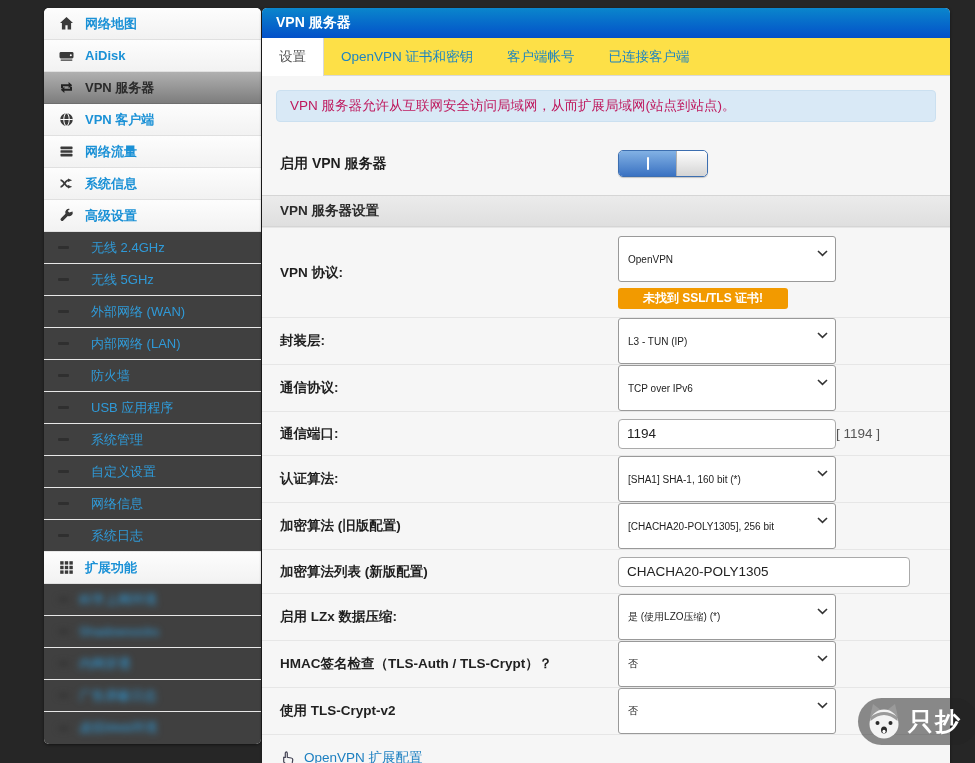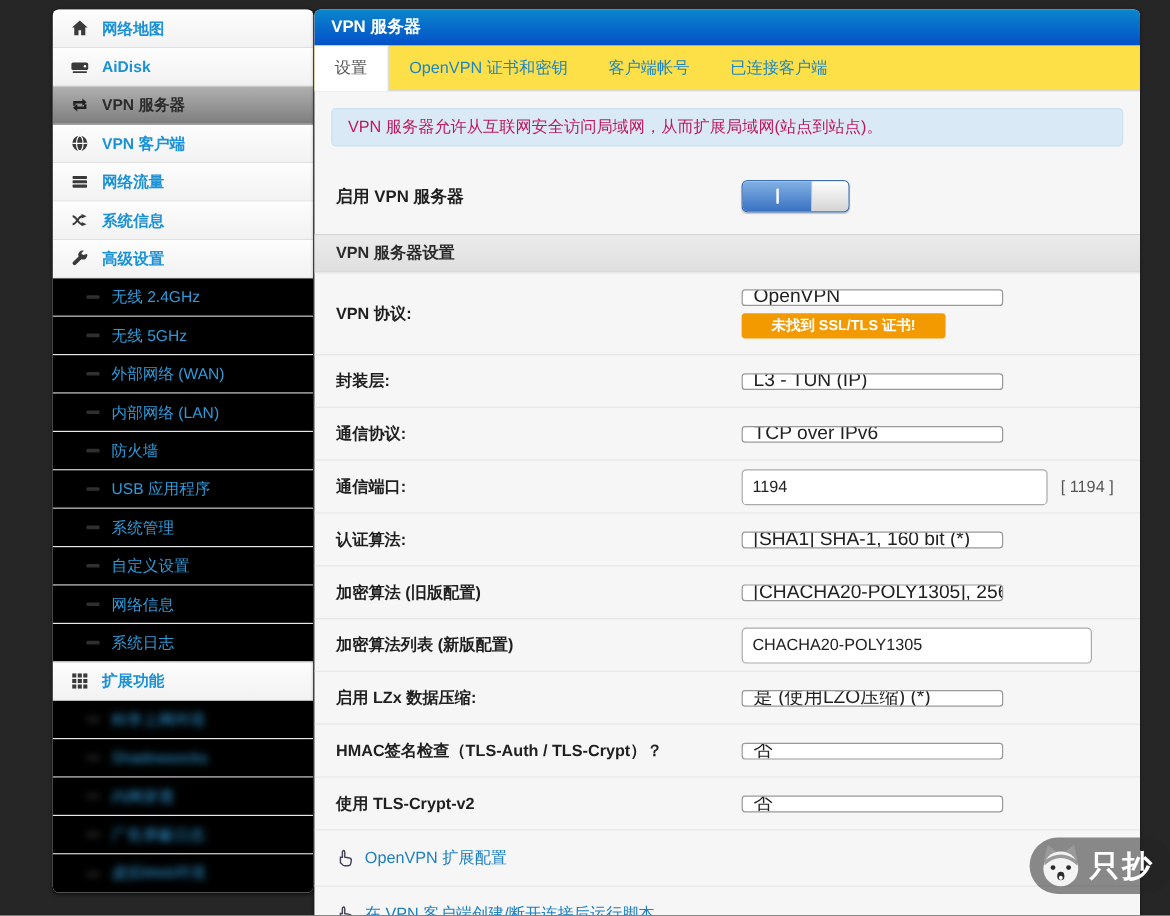--- a/index.html
+++ b/index.html
@@ -9,22 +9,22 @@
   
   .sidebar { position:absolute; left:44px; top:8px; width:217px; background:#fff;
              border-radius:5px; overflow:hidden; box-shadow:0 1px 3px rgba(0,0,0,.5); }
   .side-item { height:32px; display:flex; align-items:center; padding-left:13px;
                background:linear-gradient(#fdfdfd,#f2f2f2); border-bottom:1px solid #e0e0e0;
                cursor:pointer; }
   .side-item .ic { width:18px; height:17px; margin-right:10px; display:flex; align-items:center; justify-content:center; flex:none; }
   .side-item .lbl { font-size:13px; font-weight:bold; color:#1b91d6; white-space:nowrap; }
   .side-item.selected { background:linear-gradient(#b0b0b0,#7d7d7d); border-bottom:1px solid #6e6e6e; }
   .side-item.selected .lbl { color:#2b2b2b; }
-  .side-sub { height:32px; display:flex; align-items:center; padding-left:28px;
-              background:#000000; border-bottom:1px solid #e8e8e8; cursor:pointer; }
+  .side-sub { height:32px; display:flex; align-items:center; padding-left:14px;
+              background:#404040; border-bottom:1px solid #e8e8e8; cursor:pointer;gap:12px; }
   .side-sub .dash { width:11px; height:3px; background:#2f2f2f; border-radius:1px; margin-right:10px; flex:none; }
   .side-sub .slbl { font-size:13px; color:#2f9ad8; white-space:nowrap; }
   .side-sub.blurred .blurwrap { display:flex; align-items:center; filter:blur(3px); }
 
   
   .main { position:absolute; left:262px; top:8px; width:688px; height:755px;
           background:#f6f6f6; border-radius:5px 5px 0 0; overflow:hidden;
           box-shadow:0 1px 3px rgba(0,0,0,.5); }
   .main-header { height:30px; background:linear-gradient(180deg,#0a86cc,#0350c9);
                  display:flex; align-items:center; padding-left:14px; }
@@ -58,29 +58,29 @@
 
   .frow { display:flex; align-items:center; min-height:44px; padding:0 18px;
           border-top:1px solid #e6e6e6; }
   .frow:first-of-type { border-top:none; }
   .frow .flabel { width:338px; flex:none; font-size:13.5px; font-weight:bold; color:#1f1f1f; }
   .frow .fctrl { display:flex; align-items:center; }
   .frow.tall { min-height:68px; }
   .fctrl.stack { flex-direction:column; align-items:flex-start; padding:8px 0; }
   .fctrl.stack .badge { margin-top:6px; }
 
-  .sel { width:218px; height:14px; background:#fff; border:1px solid #999; border-radius:3px;
+  .sel { width:218px; height:46px; background:#fff; border:1px solid #999; border-radius:3px;
          position:relative; display:flex; align-items:center; padding:0 24px 0 9px;
-         font-size:16px; color:#222; cursor:pointer; white-space:nowrap; overflow:hidden; }
+         font-size:10px; color:#222; cursor:pointer; white-space:nowrap; overflow:hidden; }
   .sel .chev { position:absolute; right:7px; top:11px; }
 
-  .inp { width:255px; height:30px; background:#fff; border:1px solid #aaa; border-radius:4px;
+  .inp { width:218px; height:30px; background:#fff; border:1px solid #aaa; border-radius:4px;
          padding:0 8px; font-size:13.5px; color:#222; font-family:"Liberation Sans","DejaVu Sans",sans-serif; }
   .inp.wide { width:292px; }
-  .hint { margin-left:11px; font-size:13.5px; color:#555; }
+  .hint { font-size:13.5px; color:#555; }
 
   .badge { background:#f29a00; color:#fff; font-size:12px; font-weight:bold;
            padding:2px 25px; border-radius:3px; white-space:nowrap; }
 
   .link-row { display:flex; align-items:center; min-height:47px; padding:0 18px;
               border-top:1px solid #e6e6e6; }
   .link-row .hand { margin-right:8px; flex:none; display:flex; }
   .link-row .link { font-size:13.5px; color:#1c7fc0; cursor:pointer; }
 
   

